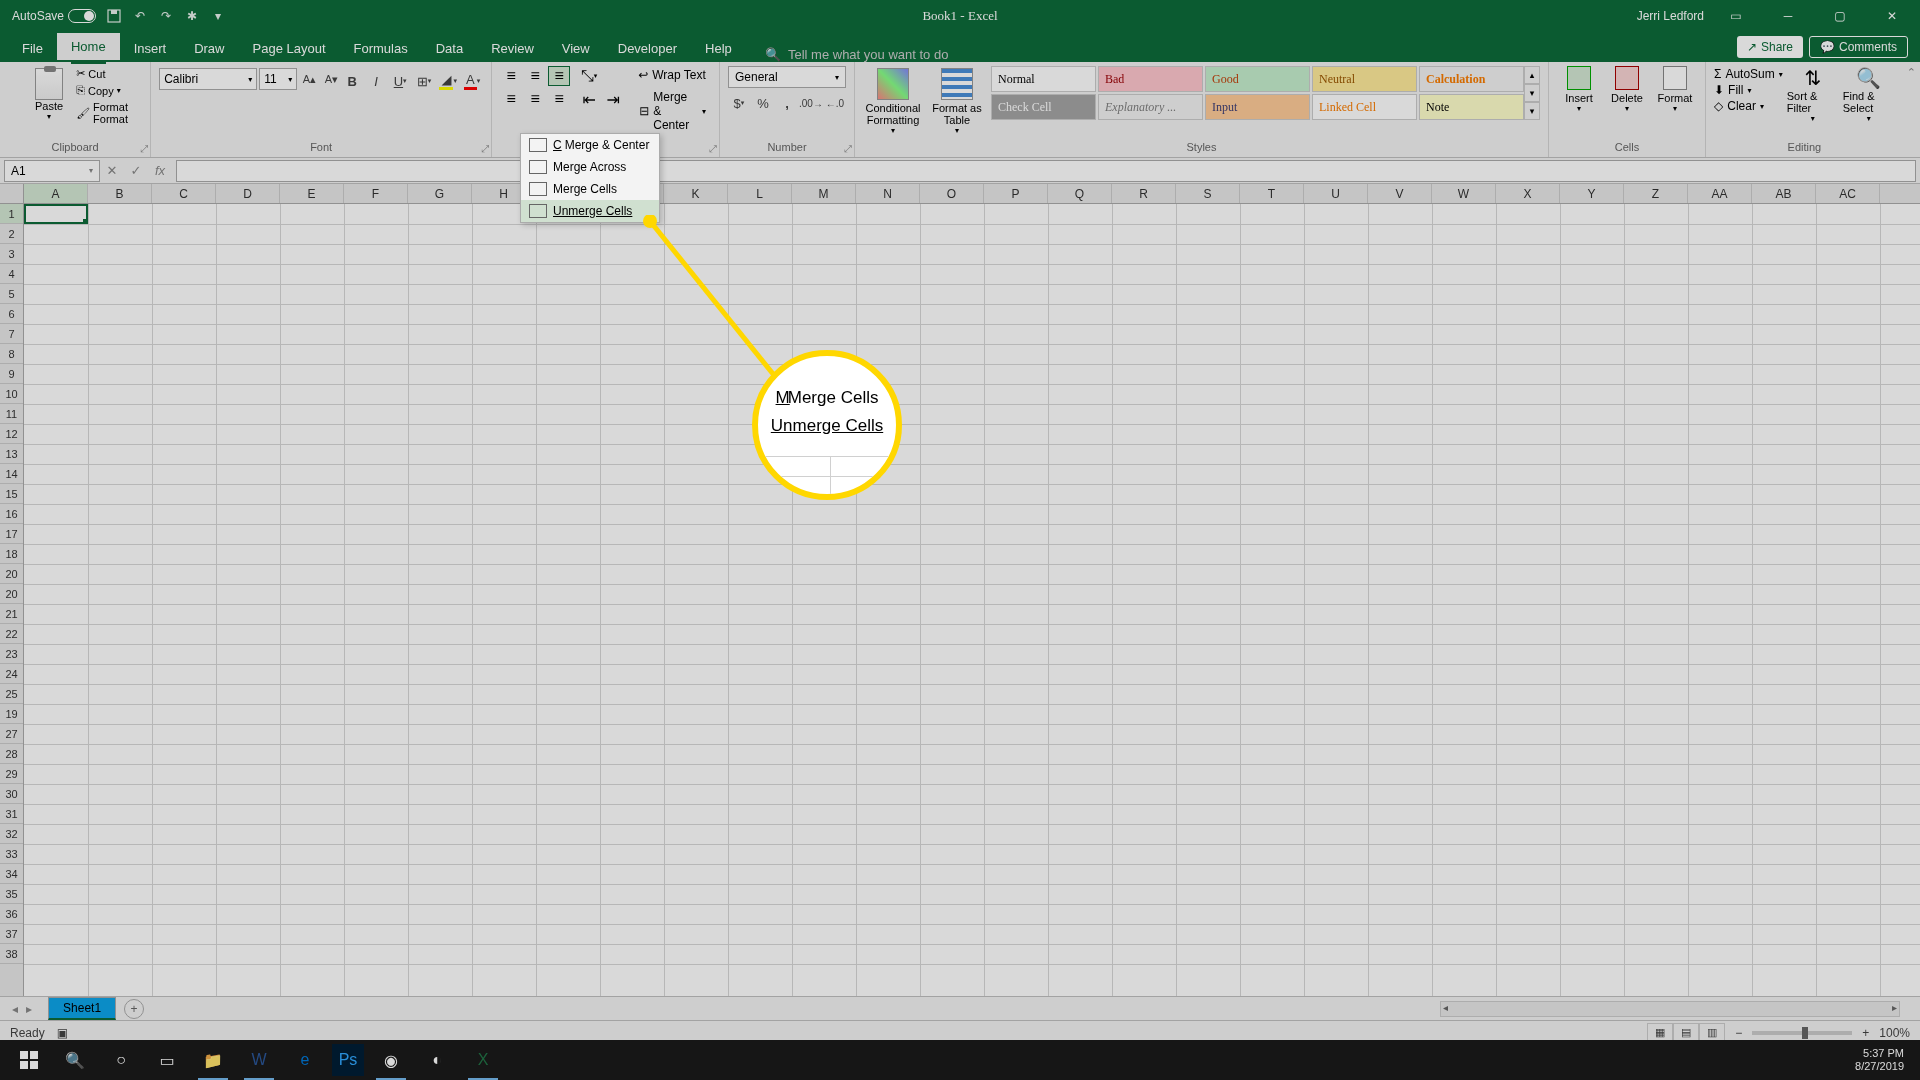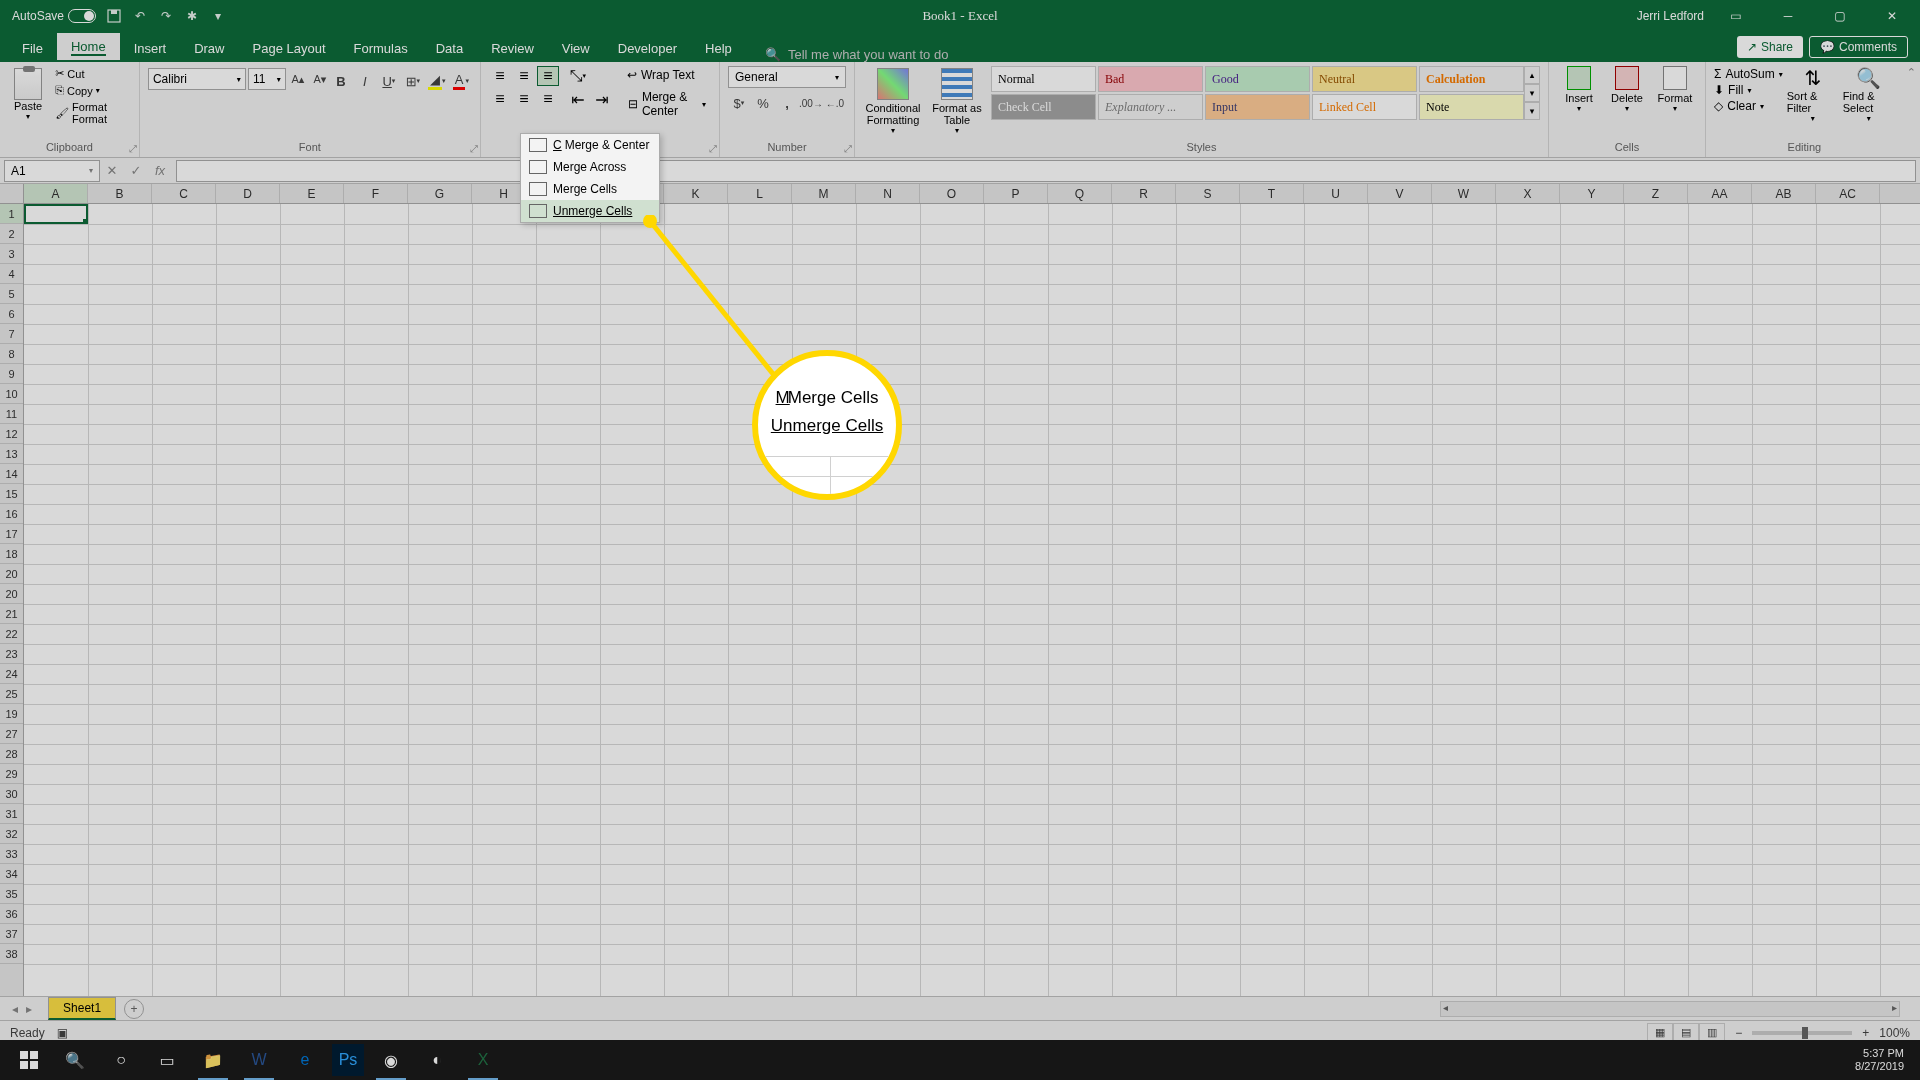--- a/index.html
+++ b/index.html
@@ -15,32 +15,32 @@
 .autosave-toggle::after { content: ''; position: absolute; width: 10px; height: 10px; background: #fff; border-radius: 50%; right: 1px; top: 1px; }
 .qat-icon { width: 16px; height: 16px; display: flex; align-items: center; justify-content: center; opacity: 0.9; }
 .titlebar-center { position: absolute; left: 50%; transform: translateX(-50%); font-size: 13px; font-family: Liberation Serif, serif; }
 .titlebar-right { margin-left: auto; display: flex; align-items: center; gap: 12px; padding-right: 8px; }
 .win-btn { width: 40px; height: 32px; display: flex; align-items: center; justify-content: center; font-size: 12px; }
 
 
 .ribbon-tabs { height: 30px; background: #0e6b3a; display: flex; align-items: flex-end; padding-left: 8px; color: #fff; font-size: 13px; }
 .rtab { padding: 6px 14px; cursor: pointer; margin-top: 23px; }
 .rtab.active { background: #f3f3f3; color: #0e6b3a; border-bottom: 2px solid #0e6b3a; }
-.rtab.active span { border-bottom: 2px solid #0e6b3a; padding-bottom: 0; }
+.rtab.active span { border-bottom: 2px solid #0e6b3a; padding-bottom: 8px; }
 .ribbon-tabs-right { margin-left: auto; display: flex; gap: 6px; padding-right: 12px; padding-bottom: 4px; }
 .share-btn { background: #fff; color: #0e6b3a; padding: 3px 10px; border-radius: 3px; font-size: 12px; display: flex; align-items: center; gap: 4px; }
 
 
 .ribbon { height: 96px; background: #f3f3f3; border-bottom: 1px solid #c0c0c0; display: flex; }
 .ribbon-group { border-right: 1px solid #d4d4d4; padding: 4px 8px 2px 8px; display: flex; flex-direction: column; position: relative; }
 .ribbon-group-label { font-size: 11px; color: #666; text-align: center; margin-top: auto; padding-bottom: 2px; }
 .ribbon-group-content { flex: 1; display: flex; align-items: flex-start; gap: 4px; }
 .rg-dialog { position: absolute; right: 2px; bottom: 2px; font-size: 10px; color: #888; }
 
-.paste-btn { display: flex; flex-direction: column; align-items: center; padding: 2px 6px; }
+.paste-btn { display: flex; flex-direction: column; align-items: center; padding: 2px 6px; margin-left: 21px; }
 .paste-icon { width: 28px; height: 32px; background: linear-gradient(#fff, #eee); border: 1px solid #999; position: relative; }
 .paste-icon::before { content: ''; position: absolute; top: -3px; left: 8px; width: 12px; height: 6px; background: #888; border-radius: 2px; }
 .clip-side { display: flex; flex-direction: column; font-size: 11px; gap: 2px; }
 .clip-side div { display: flex; align-items: center; gap: 3px; padding: 1px 3px; }
 
 .font-row1 { display: flex; gap: 2px; align-items: center; }
 .font-name { width: 98px; height: 22px; border: 1px solid #ababab; background: #fff; font-size: 12px; padding: 2px 4px; display: flex; align-items: center; justify-content: space-between; }
 .font-size { width: 38px; height: 22px; border: 1px solid #ababab; background: #fff; font-size: 12px; padding: 2px 4px; display: flex; align-items: center; justify-content: space-between; }
 .tiny-btn { width: 20px; height: 22px; display: flex; align-items: center; justify-content: center; font-size: 11px; color: #444; }
 .font-row2 { display: flex; gap: 2px; margin-top: 4px; }
@@ -57,21 +57,21 @@
 
 .number-format-box { width: 118px; height: 22px; border: 1px solid #ababab; background: #fff; font-size: 12px; padding: 2px 6px; display: flex; align-items: center; justify-content: space-between; }
 
 .big-btn { display: flex; flex-direction: column; align-items: center; padding: 2px 4px; font-size: 11px; text-align: center; width: 60px; }
 .big-btn-icon { width: 32px; height: 32px; border: 1px solid #999; background: #fff; margin-bottom: 2px; }
 
 .styles-gallery { display: grid; grid-template-columns: repeat(5, 105px); grid-template-rows: 26px 26px; gap: 2px; }
 .style-cell { border: 1px solid #ccc; font-size: 12px; padding: 3px 6px; display: flex; align-items: center; font-family: Liberation Serif, serif; }
 .style-normal { background: #fff; }
 .style-bad { background: #ffc7ce; color: #9c0006; }
-.style-good { background: #c6efce; color: #4c1d95; }
+.style-good { background: #c6efce; color: #c2410c; }
 .style-neutral { background: #ffeb9c; color: #9c5700; }
 .style-calc { background: #f2f2f2; color: #fa7d00; font-weight: bold; }
 .style-check { background: #a5a5a5; color: #fff; }
 .style-explan { font-style: italic; color: #7f7f7f; }
 .style-input { background: #ffcc99; color: #3f3f76; }
 .style-linked { background: #fff; color: #fa7d00; }
 .style-note { background: #ffffcc; }
 .styles-scroll { display: flex; flex-direction: column; width: 16px; }
 .styles-scroll div { flex: 1; border: 1px solid #ccc; display: flex; align-items: center; justify-content: center; font-size: 9px; }
 
@@ -104,21 +104,21 @@
 .row-h.sel { background: #d4e8d4; }
 .cells { position: relative; flex: 1; }
 .gridlines-h { position: absolute; left: 0; right: 0; height: 1px; background: #d8d8d8; }
 .gridlines-v { position: absolute; top: 0; bottom: 0; width: 1px; background: #d8d8d8; }
 .active-cell { position: absolute; left: 0; top: 0; width: 64px; height: 20px; border: 2px solid #0e6b3a; background: #fff; }
 .active-cell::after { content: ''; position: absolute; right: -3px; bottom: -3px; width: 6px; height: 6px; background: #0e6b3a; }
 
 
 .sheet-tabs { height: 24px; background: #f3f3f3; border-top: 1px solid #c0c0c0; display: flex; align-items: center; padding-left: 12px; font-size: 12px; }
 .sheet-nav { display: flex; gap: 8px; color: #888; margin-right: 16px; }
-.sheet-tab { padding: 3px 14px; background: #fde047; border: 1px solid #ababab; border-bottom: 2px solid #0e6b3a; }
+.sheet-tab { padding: 3px 14px; background: #0ea5e9; border: 1px solid #ababab; border-bottom: 2px solid #0e6b3a; }
 .add-sheet { width: 20px; height: 20px; border: 1px solid #ababab; border-radius: 50%; display: flex; align-items: center; justify-content: center; margin-left: 8px; color: #666; }
 .hscroll { margin-left: auto; width: 460px; height: 16px; background: #e8e8e8; border: 1px solid #ccc; position: relative; margin-right: 20px; }
 .hscroll::before { content: '◂'; position: absolute; left: 2px; font-size: 10px; color: #666; }
 .hscroll::after { content: '▸'; position: absolute; right: 2px; font-size: 10px; color: #666; }
 
 
 .status-bar { height: 24px; background: #f3f3f3; border-top: 1px solid #c0c0c0; display: flex; align-items: center; padding: 0 10px; font-size: 12px; color: #444; }
 .status-right { margin-left: auto; display: flex; align-items: center; gap: 10px; }
 .view-btns { display: flex; }
 .view-btn { width: 26px; height: 20px; border: 1px solid #ccc; display: flex; align-items: center; justify-content: center; font-size: 11px; }

